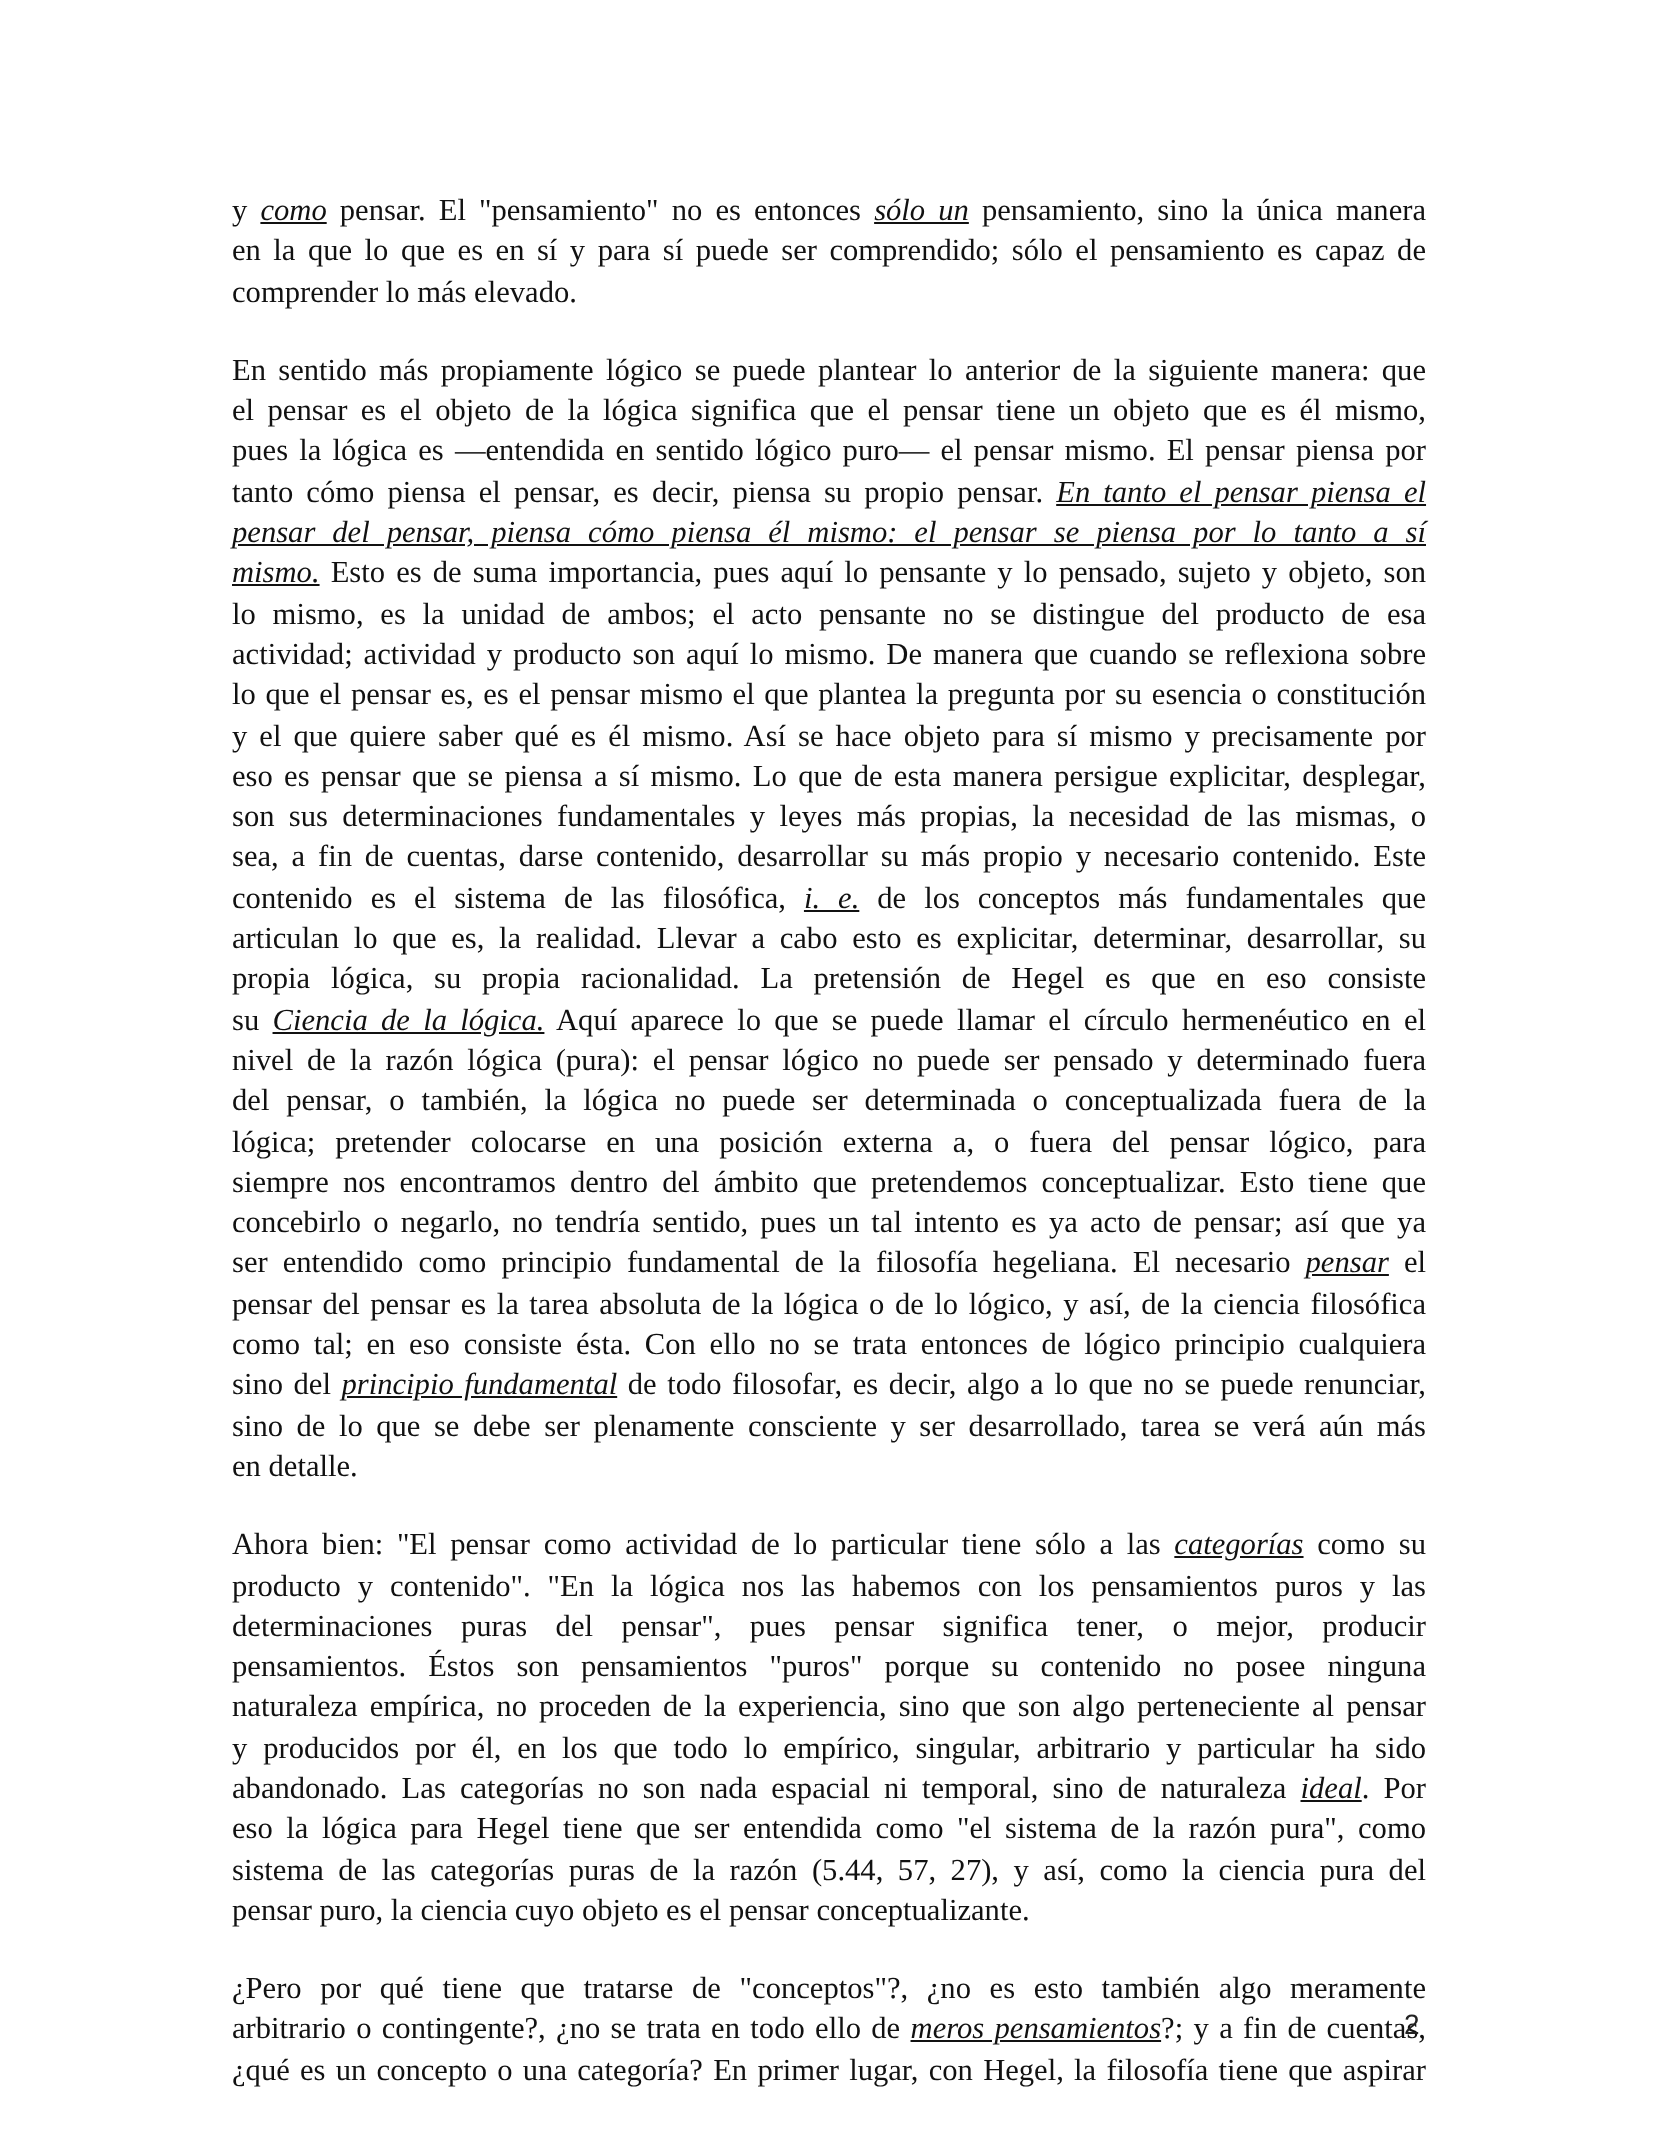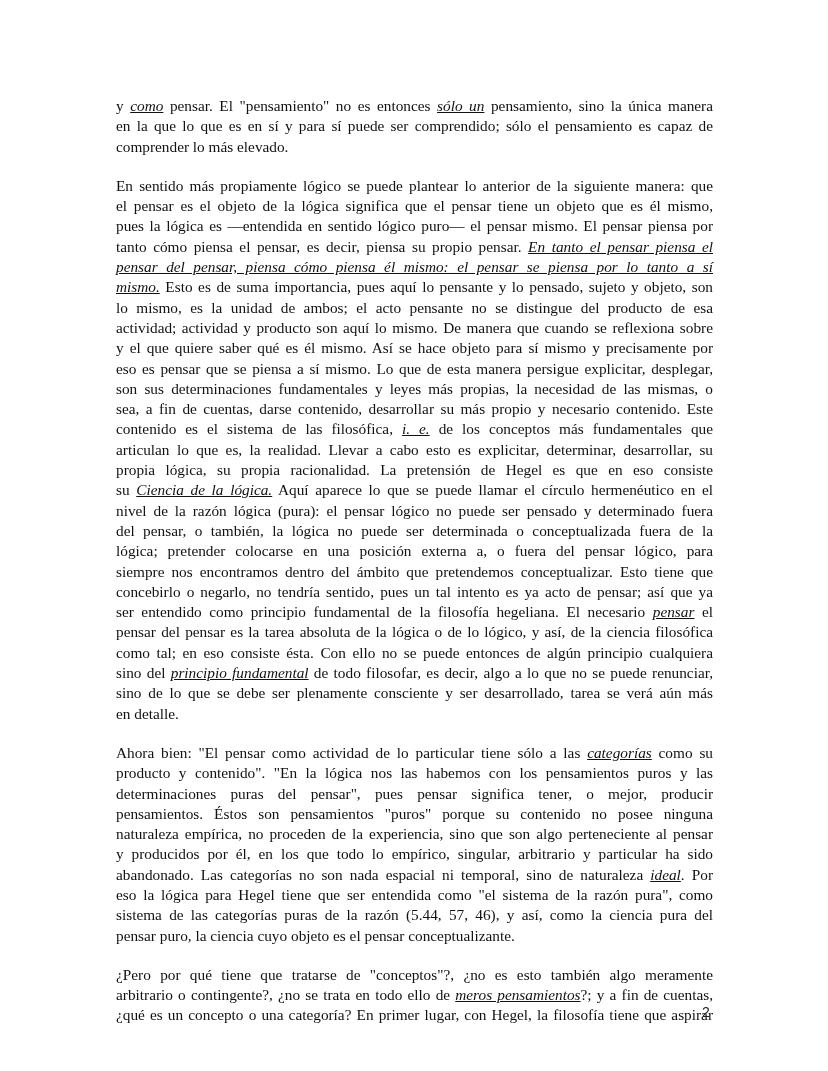--- a/index.html
+++ b/index.html
@@ -60,50 +60,51 @@
     </p>
   <p class="para">
       <span class="line"><span>En sentido más propiamente lógico se puede plantear lo anterior de la siguiente manera: que</span></span>
       <span class="line"><span>el pensar es el objeto de la lógica significa que el pensar tiene un objeto que es él mismo,</span></span>
       <span class="line"><span>pues la lógica es —entendida en sentido lógico puro— el pensar mismo. El pensar piensa por</span></span>
       <span class="line"><span>tanto cómo piensa el pensar, es decir, piensa su propio pensar. </span><em>En tanto el pensar piensa el</em></span>
       <span class="line"><em>pensar del pensar, piensa cómo piensa él mismo: el pensar se piensa por lo tanto a sí</em></span>
       <span class="line"><em>mismo.</em><span> Esto es de suma importancia, pues aquí lo pensante y lo pensado, sujeto y objeto, son</span></span>
       <span class="line"><span>lo mismo, es la unidad de ambos; el acto pensante no se distingue del producto de esa</span></span>
       <span class="line"><span>actividad; actividad y producto son aquí lo mismo. De manera que cuando se reflexiona sobre</span></span>
+      <span class="line"><span>lo que el pensar es, es el pensar mismo el que plantea la pregunta por su esencia o constitución</span></span>
       <span class="line"><span>y el que quiere saber qué es él mismo. Así se hace objeto para sí mismo y precisamente por</span></span>
       <span class="line"><span>eso es pensar que se piensa a sí mismo. Lo que de esta manera persigue explicitar, desplegar,</span></span>
       <span class="line"><span>son sus determinaciones fundamentales y leyes más propias, la necesidad de las mismas, o</span></span>
       <span class="line"><span>sea, a fin de cuentas, darse contenido, desarrollar su más propio y necesario contenido. Este</span></span>
       <span class="line"><span>contenido es el sistema de las filosófica, </span><em>i. e.</em><span> de los conceptos más fundamentales que</span></span>
       <span class="line"><span>articulan lo que es, la realidad. Llevar a cabo esto es explicitar, determinar, desarrollar, su</span></span>
       <span class="line"><span>propia lógica, su propia racionalidad. La pretensión de Hegel es que en eso consiste</span></span>
       <span class="line"><span>su </span><em>Ciencia de la lógica.</em><span> Aquí aparece lo que se puede llamar el círculo hermenéutico en el</span></span>
       <span class="line"><span>nivel de la razón lógica (pura): el pensar lógico no puede ser pensado y determinado fuera</span></span>
       <span class="line"><span>del pensar, o también, la lógica no puede ser determinada o conceptualizada fuera de la</span></span>
       <span class="line"><span>lógica; pretender colocarse en una posición externa a, o fuera del pensar lógico, para</span></span>
       <span class="line"><span>siempre nos encontramos dentro del ámbito que pretendemos conceptualizar. Esto tiene que</span></span>
       <span class="line"><span>concebirlo o negarlo, no tendría sentido, pues un tal intento es ya acto de pensar; así que ya</span></span>
       <span class="line"><span>ser entendido como principio fundamental de la filosofía hegeliana. El necesario </span><em>pensar</em><span> el</span></span>
       <span class="line"><span>pensar del pensar es la tarea absoluta de la lógica o de lo lógico, y así, de la ciencia filosófica</span></span>
-      <span class="line"><span>como tal; en eso consiste ésta. Con ello no se puede entonces de algún principio cualquiera</span></span>
+      <span class="line"><span>como tal; en eso consiste ésta. Con ello no se trata entonces de lógico principio cualquiera</span></span>
       <span class="line"><span>sino del </span><em>principio fundamental</em><span> de todo filosofar, es decir, algo a lo que no se puede renunciar,</span></span>
       <span class="line"><span>sino de lo que se debe ser plenamente consciente y ser desarrollado, tarea se verá aún más</span></span>
       <span class="line last"><span>en detalle.</span></span>
     </p>
   <p class="para">
       <span class="line"><span>Ahora bien: "El pensar como actividad de lo particular tiene sólo a las </span><em>categorías</em><span> como su</span></span>
       <span class="line"><span>producto y contenido". "En la lógica nos las habemos con los pensamientos puros y las</span></span>
       <span class="line"><span>determinaciones puras del pensar", pues pensar significa tener, o mejor, producir</span></span>
       <span class="line"><span>pensamientos. Éstos son pensamientos "puros" porque su contenido no posee ninguna</span></span>
       <span class="line"><span>naturaleza empírica, no proceden de la experiencia, sino que son algo perteneciente al pensar</span></span>
       <span class="line"><span>y producidos por él, en los que todo lo empírico, singular, arbitrario y particular ha sido</span></span>
       <span class="line"><span>abandonado. Las categorías no son nada espacial ni temporal, sino de naturaleza </span><em>ideal</em><span>. Por</span></span>
       <span class="line"><span>eso la lógica para Hegel tiene que ser entendida como "el sistema de la razón pura", como</span></span>
-      <span class="line"><span>sistema de las categorías puras de la razón (5.44, 57, 46), y así, como la ciencia pura del</span></span>
+      <span class="line"><span>sistema de las categorías puras de la razón (5.44, 57, 27), y así, como la ciencia pura del</span></span>
       <span class="line last"><span>pensar puro, la ciencia cuyo objeto es el pensar conceptualizante.</span></span>
     </p>
   <p class="para">
       <span class="line"><span>¿Pero por qué tiene que tratarse de "conceptos"?, ¿no es esto también algo meramente</span></span>
       <span class="line"><span>arbitrario o contingente?, ¿no se trata en todo ello de </span><em>meros pensamientos</em><span>?; y a fin de cuentas,</span></span>
       <span class="line"><span>¿qué es un concepto o una categoría? En primer lugar, con Hegel, la filosofía tiene que aspirar</span></span>
     </p>
 </div>
 
 <div class="page-number">2</div>

